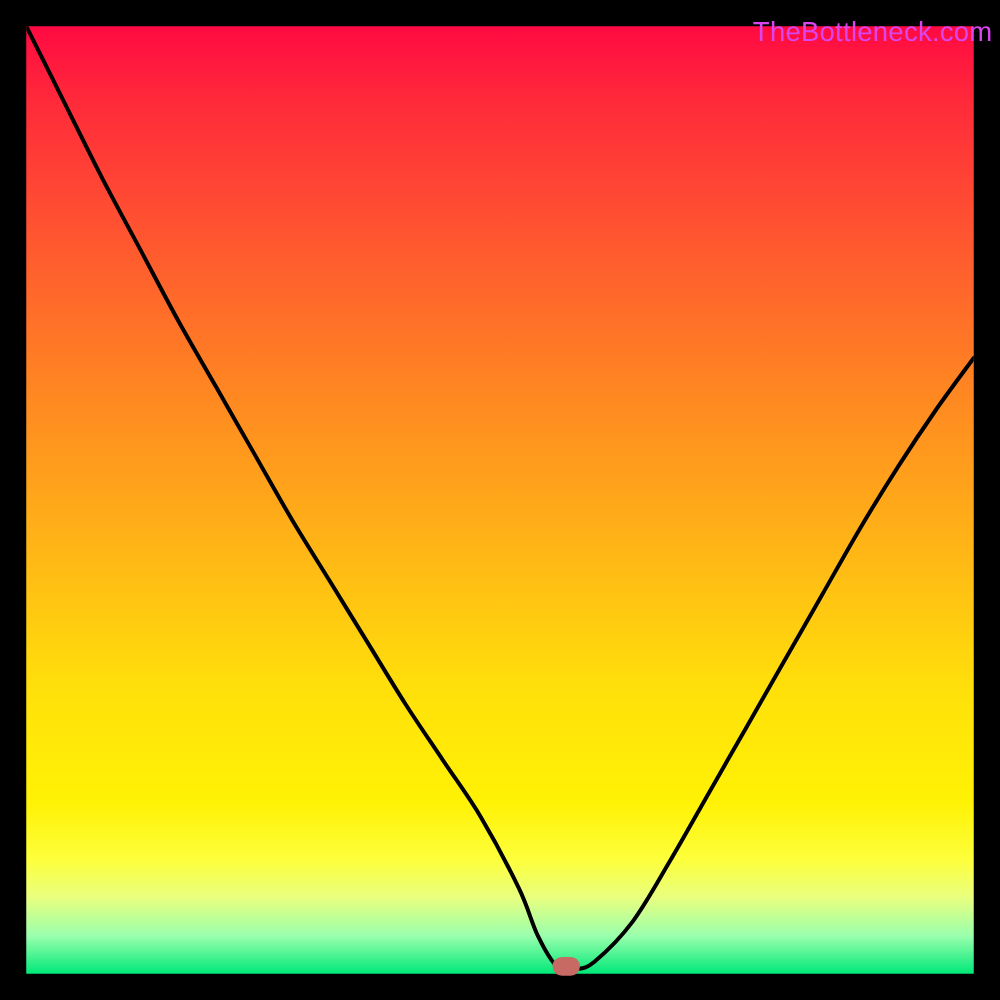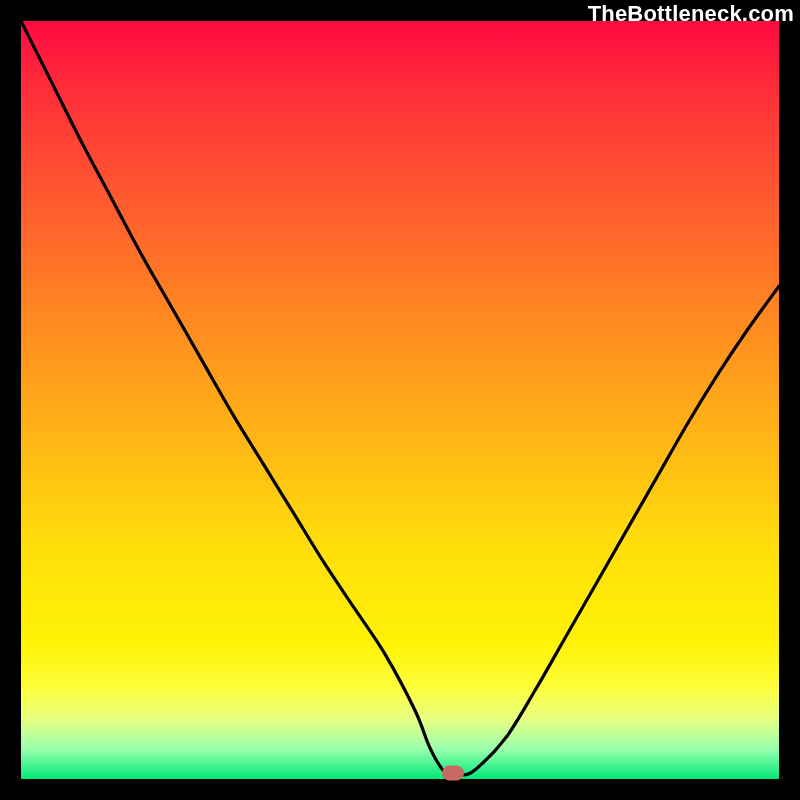--- a/index.html
+++ b/index.html
@@ -47,26 +47,26 @@
   .marker {
     position: absolute;
     width: 22px;
     height: 15px;
     border-radius: 8px;
     background: #c76a64;
     transform: translate(-50%, -50%);
   }
   .watermark {
     position: absolute;
-    top: 1px;
+    top: 13px;
     right: 6px;
-    color: #ffffff;
+    color: #d946ef;
     font-size: 22px;
     letter-spacing: 0.2px;
-    font-weight: 700;
+    font-weight: 400;
   }
 </style>
 </head>
 <body>
 
 <div class="chart-frame">
   <div class="plot-area">
     <svg class="curve-svg" viewBox="0 0 758 758" preserveAspectRatio="none">
       <path id="curve-path" d="M 0.00 0.00 C 5.05 10.11, 20.21 40.43, 30.32 60.64 C 40.43 80.85, 50.53 101.70, 60.64 121.28 C 70.75 140.86, 80.85 159.18, 90.96 178.13 C 101.07 197.08, 111.17 216.66, 121.28 234.98 C 131.39 253.30, 141.49 270.35, 151.60 288.04 C 161.71 305.73, 171.81 323.41, 181.92 341.10 C 192.03 358.79, 202.13 377.11, 212.24 394.16 C 222.35 411.22, 232.45 427.01, 242.56 443.43 C 252.67 459.85, 262.77 476.28, 272.88 492.70 C 282.99 509.12, 293.09 526.18, 303.20 541.97 C 313.31 557.76, 323.41 572.29, 333.52 587.45 C 343.63 602.61, 353.73 615.88, 363.84 632.93 C 373.95 649.98, 386.58 673.99, 394.16 689.78 C 401.74 705.57, 404.27 717.32, 409.32 727.68 C 414.37 738.04, 419.43 747.51, 424.48 751.94 C 429.53 756.36, 434.59 754.84, 439.64 754.21 C 444.69 753.58, 447.22 754.46, 454.80 748.15 C 462.38 741.83, 475.01 729.83, 485.12 716.31 C 495.23 702.79, 505.33 684.09, 515.44 667.04 C 525.55 649.99, 535.65 631.67, 545.76 613.98 C 555.87 596.29, 565.97 578.61, 576.08 560.92 C 586.19 543.23, 596.29 525.55, 606.40 507.86 C 616.51 490.17, 626.61 472.49, 636.72 454.80 C 646.83 437.11, 656.93 418.80, 667.04 401.74 C 677.15 384.69, 687.25 368.26, 697.36 352.47 C 707.47 336.68, 717.57 321.52, 727.68 306.99 C 737.79 292.46, 752.95 272.25, 758.00 265.30" fill="none" stroke="#000" stroke-width="3.2" stroke-linecap="round" stroke-linejoin="round"></path>
     </svg>

